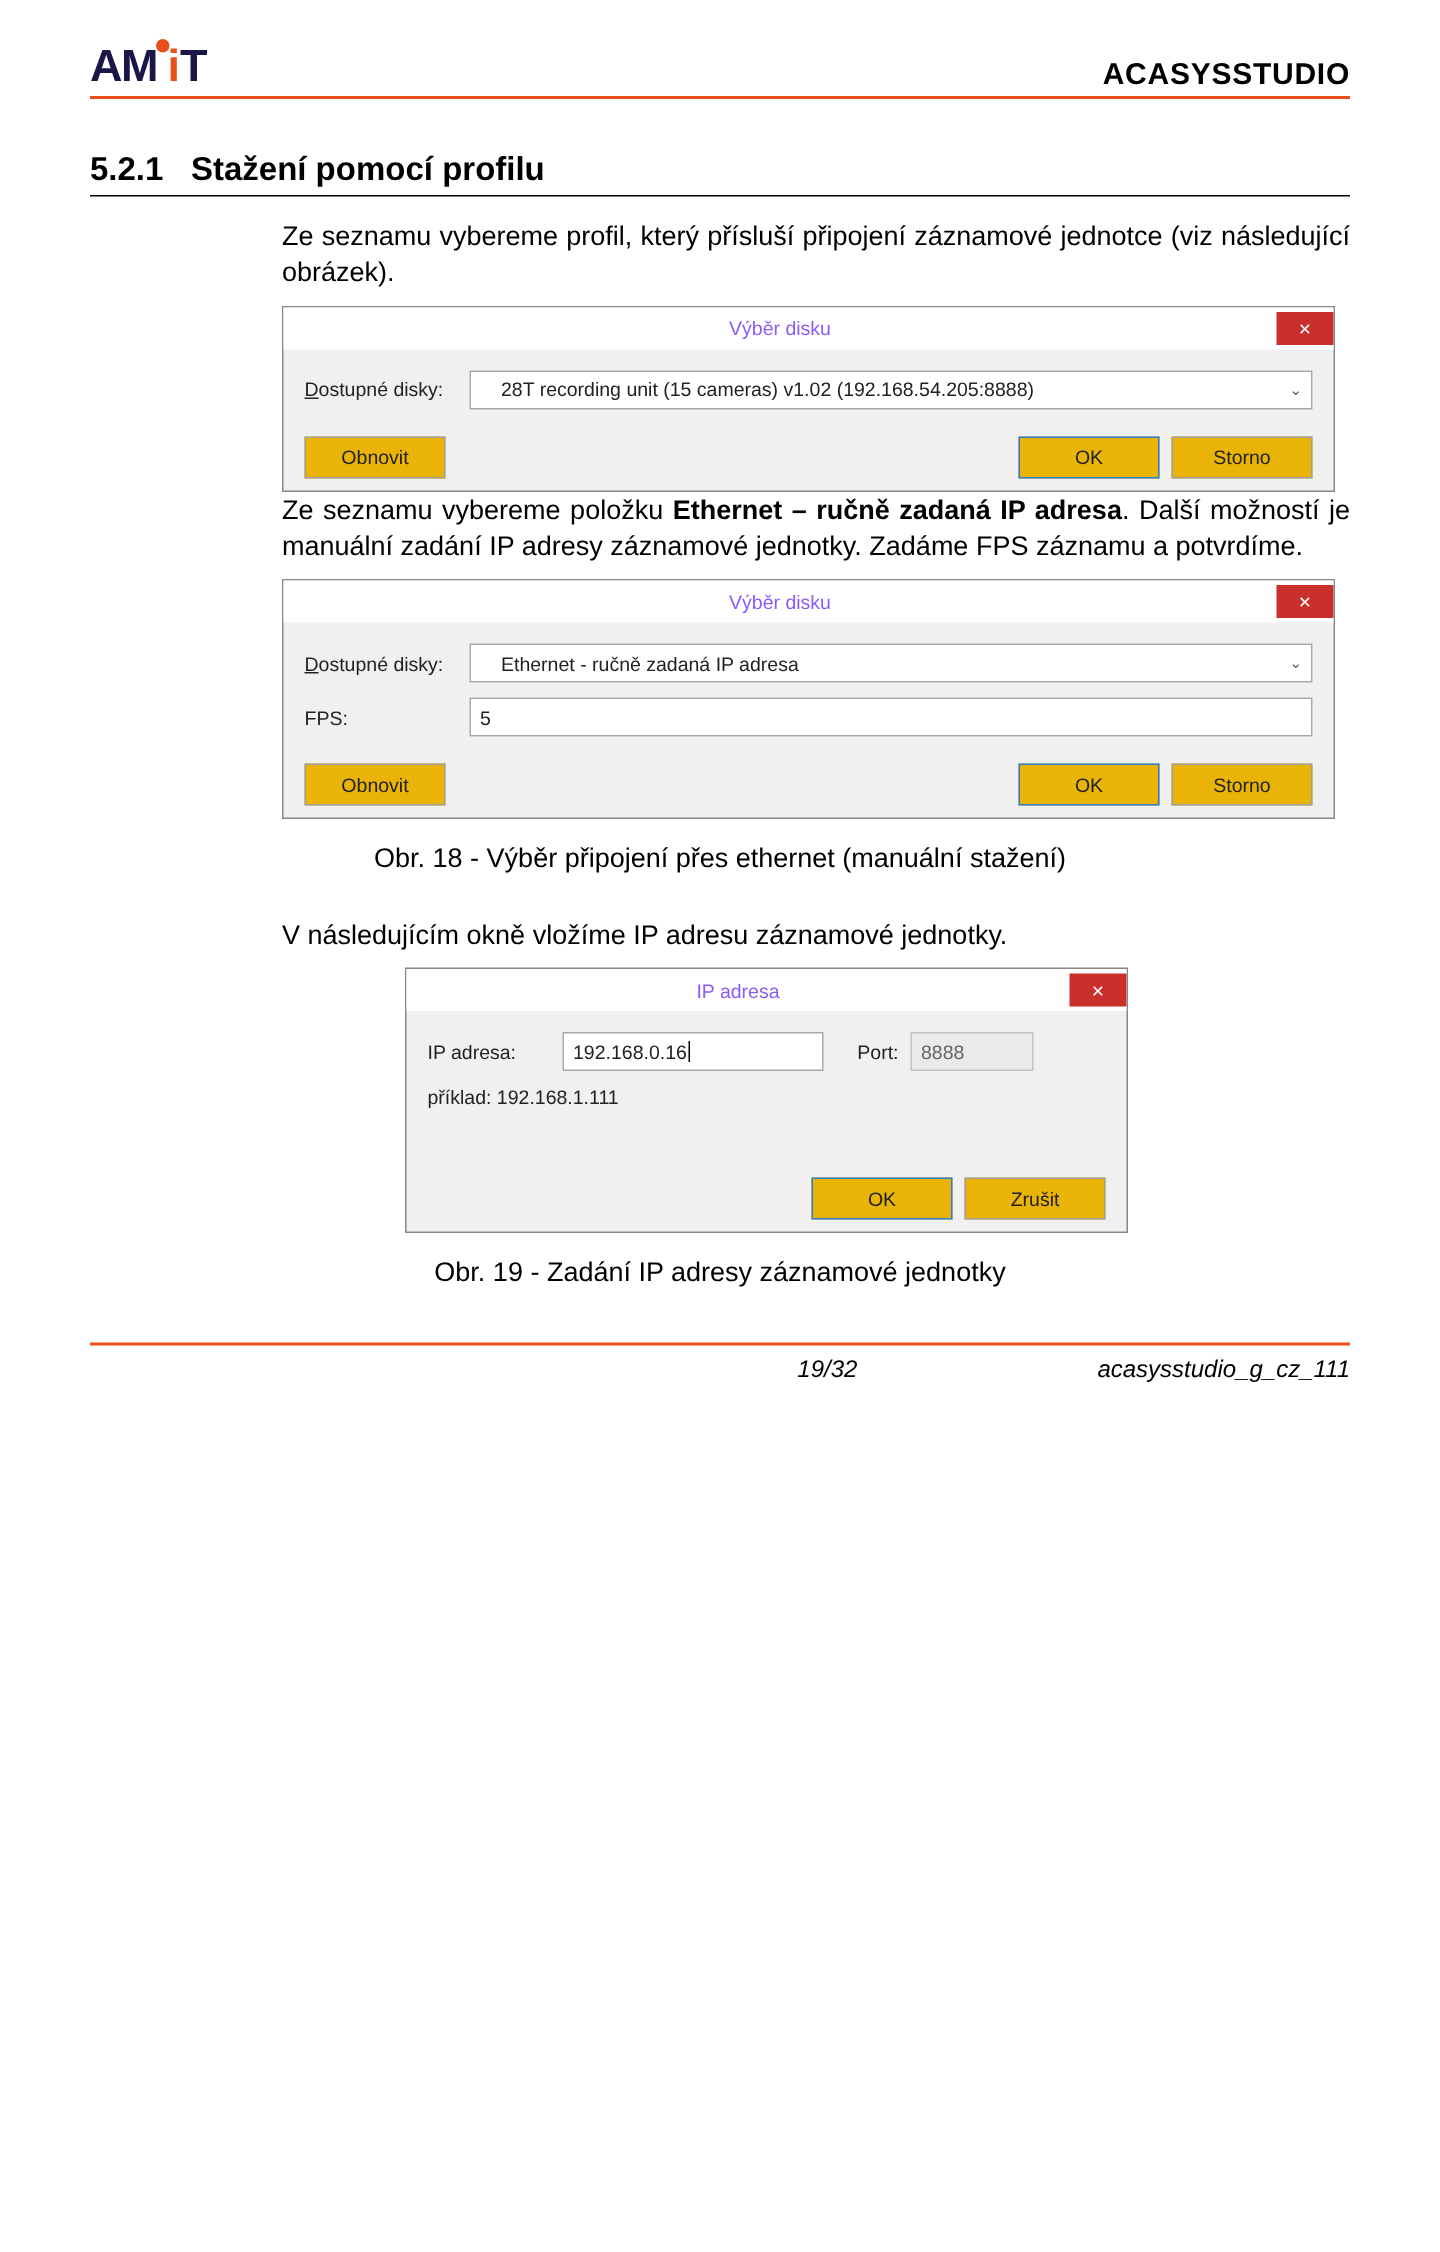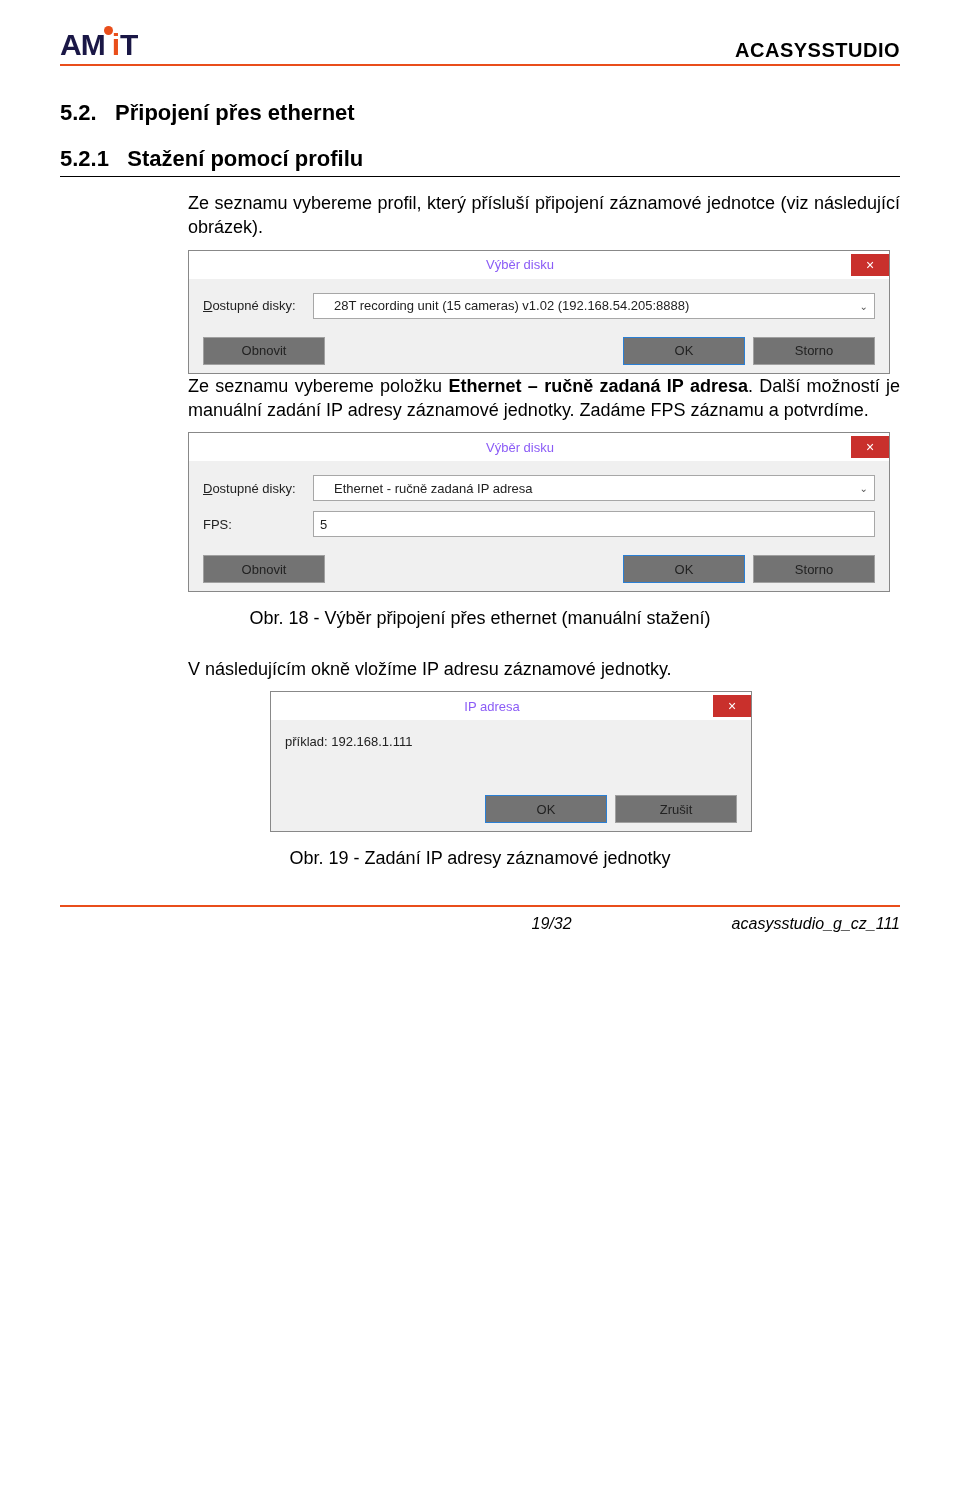--- a/index.html
+++ b/index.html
@@ -159,22 +159,22 @@
   .txt.ro { background: #eaeaea; color: #666; border-color: #c2c2c2;}
   .btnrow {
     display: flex;
     gap: 8px;
     margin-top: 18px;
   }
   .btnrow .spacer { flex: 1; }
   .btn {
     height: 26px;
     min-width: 84px;
-    padding: 0 18px;
-    background: #737373;
+    padding: 0 4px;
+    background: #eab308;
     border: 1px solid #a0a0a0;
     display: flex;
     align-items: center;
     justify-content: center;
     font-size: 13px;
   }
   .btn.primary { border: 1px solid #2a7fd4; }
   .cursor {
     display: inline-block;
     width: 1px;
@@ -202,24 +202,20 @@
   <div class="header">
     <div class="logo">
       <span>AM</span>
         <span class="i-dot"></span>
         <span class="i-body">i</span>
         <span>T</span>
     </div>
     <div class="product">ACASYSSTUDIO</div>
   </div>
 
-  <div class="h-section">
-    <span>5.2.</span>&nbsp;&nbsp;
-    <span>Připojení přes ethernet</span>
-  </div>
 
   <div class="h-sub">
     <span>5.2.1</span>&nbsp;&nbsp;
     <span>Stažení pomocí profilu</span>
   </div>
 
   <div class="bodytext">Ze seznamu vybereme profil, který přísluší připojení záznamové jednotce (viz následující obrázek).</div>
 
   <div class="dialog wide">
     <div class="titlebar">
@@ -291,20 +287,31 @@
 
   <div class="bodytext">V následujícím okně vložíme IP adresu záznamové jednotky.</div>
 
   <div class="dialog narrow">
     <div class="titlebar">
       <div class="title">IP adresa</div>
       <div class="close">×</div>
     </div>
     <div class="dbody">
       <div class="row">
+        <div class="lbl" style="width:90px">IP adresa:</div>
+        <div class="txt" style="width:160px">
+          <span>192.168.0.16</span>
+            <span class="cursor"></span>
+        </div>
+        <div class="lbl sm">Port:</div>
+        <div class="txt ro" style="width:68px">
+          <span>8888</span>
+        </div>
+      </div>
+      <div class="row">
         <div>příklad: 192.168.1.111</div>
       </div>
       <div class="btnrow" style="margin-top:46px;">
         <div class="spacer"></div>
         <div class="btn primary">OK</div>
         <div class="btn">Zrušit</div>
       </div>
     </div>
   </div>
 

